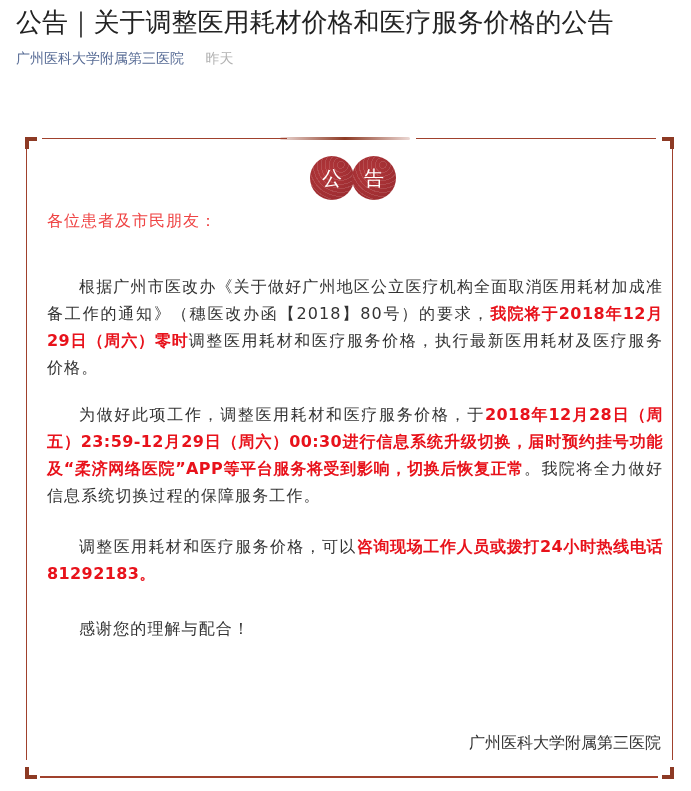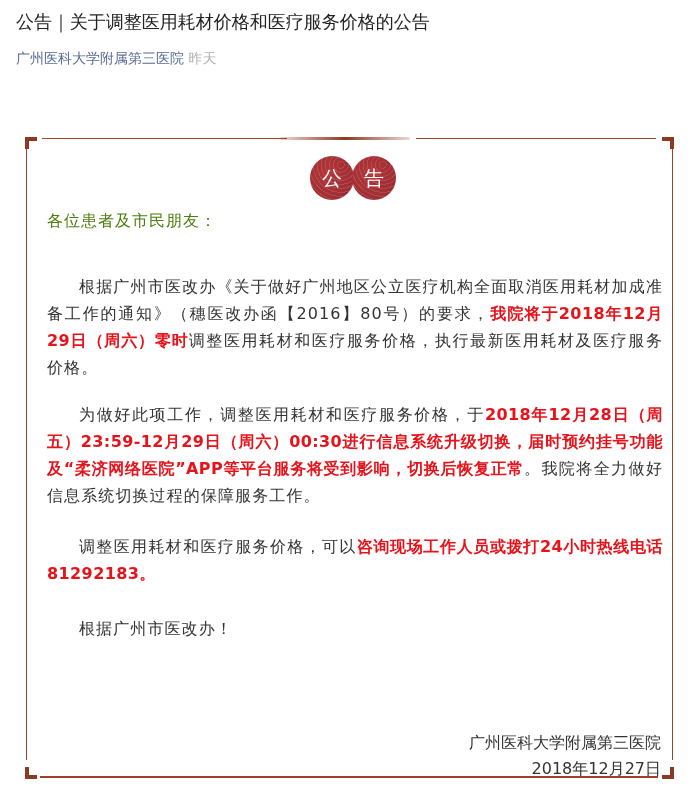--- a/index.html
+++ b/index.html
@@ -3,29 +3,29 @@
 <meta charset="utf-8">
 <style>
   html, body { margin: 0; padding: 0; background: #ffffff; }
   body {
     width: 691px; height: 791px; position: relative; overflow: hidden;
     font-family: "DejaVu Sans", "Liberation Sans", sans-serif;
     color: #333333;
   }
   .title {
     position: absolute; left: 16px; top: 6px;
-    font-size: 18px; line-height: 32px; color: #222222;
+    font-size: 26px; line-height: 32px; color: #222222;
     white-space: nowrap; letter-spacing: 0px;
   }
   .meta {
     position: absolute; left: 16px; top: 48px;
     font-size: 14px; line-height: 20px; white-space: nowrap;
   }
   .meta .account { color: #576b95; }
-  .meta .time { color: #b2b2b2; margin-left: 0; }
+  .meta .time { color: #b2b2b2; margin-left: 17px; }
 
   
   .frame { position: absolute; left: 26px; top: 138px; width: 647px; height: 640px; }
   .frame .line { position: absolute; background: #a0412d; }
   .frame .top-l { left: 16px; top: 0; width: 245px; height: 1px; }
   .frame .top-c { left: 254px; top: -1px; width: 130px; height: 3px; background: linear-gradient(90deg, rgba(160,65,45,0.2), #8d3a24 50%, rgba(160,65,45,0.2)); border-radius: 2px; }
   .frame .top-r { left: 390px; top: 0; width: 240px; height: 1px; }
   .frame .left { left: 0; top: 10px; width: 1px; height: 612px; }
   .frame .right { right: 0; top: 10px; width: 1px; height: 612px; }
   .frame .bottom { left: 14px; bottom: 0; width: 618px; height: 2px; }
@@ -44,21 +44,21 @@
     margin-right: -2px;
   }
   .badge::before {
     content: ""; position: absolute; inset: 0; border-radius: 50%;
     background: repeating-radial-gradient(circle at 70% 20%, rgba(255,255,255,0) 0 3px, rgba(255,255,255,0.12) 3px 4px);
   }
   .badge span { position: relative; }
   .p { line-height: 27px; margin: 0; color: #333333; letter-spacing: 1.1px; text-align: justify; }
   .indent { text-indent: 32px; }
   .red { color: #e8121b; font-weight: bold; letter-spacing: 0.4px; }
-  .salutation { position: absolute; left: 47px; top: 211px; font-size: 16px; letter-spacing: 1px; color: #4d7c0f; }
+  .salutation { position: absolute; left: 47px; top: 211px; font-size: 16px; letter-spacing: 1px; color: #ef4444; }
   .para1 { position: absolute; left: 47px; top: 273px; width: 616px; }
   .para2 { position: absolute; left: 47px; top: 401px; width: 616px; }
   .para3 { position: absolute; left: 47px; top: 533px; width: 616px; }
   .para4 { position: absolute; left: 47px; top: 615px; width: 616px; }
   .sign { position: absolute; right: 30px; top: 730px; text-align: right; font-size: 16px; line-height: 26px; color: #333; }
 </style>
 </head>
 <body>
 
 <div class="title">公告｜关于调整医用耗材价格和医疗服务价格的公告</div>
@@ -81,24 +81,23 @@
   <div class="corner c-br"></div>
 </div>
 
 <div class="badges">
   <div class="badge"><span>公</span></div>
   <div class="badge"><span>告</span></div>
 </div>
 
 <div class="salutation">各位患者及市民朋友：</div>
 
-<p class="p indent para1"><span>根据广州市医改办《关于做好广州地区公立医疗机构全面取消医用耗材加成准备工作的通知》（穗医改办函【2016】80号）的要求，</span><span class="red">我院将于2018年12月29日（周六）零时</span><span>调整医用耗材和医疗服务价格，执行最新医用耗材及医疗服务价格。</span></p>
+<p class="p indent para1"><span>根据广州市医改办《关于做好广州地区公立医疗机构全面取消医用耗材加成准备工作的通知》（穗医改办函【2018】80号）的要求，</span><span class="red">我院将于2018年12月29日（周六）零时</span><span>调整医用耗材和医疗服务价格，执行最新医用耗材及医疗服务价格。</span></p>
 
 <p class="p indent para2"><span>为做好此项工作，调整医用耗材和医疗服务价格，于</span><span class="red">2018年12月28日（周五）23:59-12月29日（周六）00:30进行信息系统升级切换，届时预约挂号功能及“柔济网络医院”APP等平台服务将受到影响，切换后恢复正常</span><span>。我院将全力做好信息系统切换过程的保障服务工作。</span></p>
 
 <p class="p indent para3"><span>调整医用耗材和医疗服务价格，可以</span><span class="red">咨询现场工作人员或拨打24小时热线电话81292183。</span></p>
 
-<p class="p indent para4">根据广州市医改办！</p>
+<p class="p indent para4">感谢您的理解与配合！</p>
 
 <div class="sign">
   <div>广州医科大学附属第三医院</div>
-  <div>2018年12月27日</div>
 </div>
 
 </body></html>

